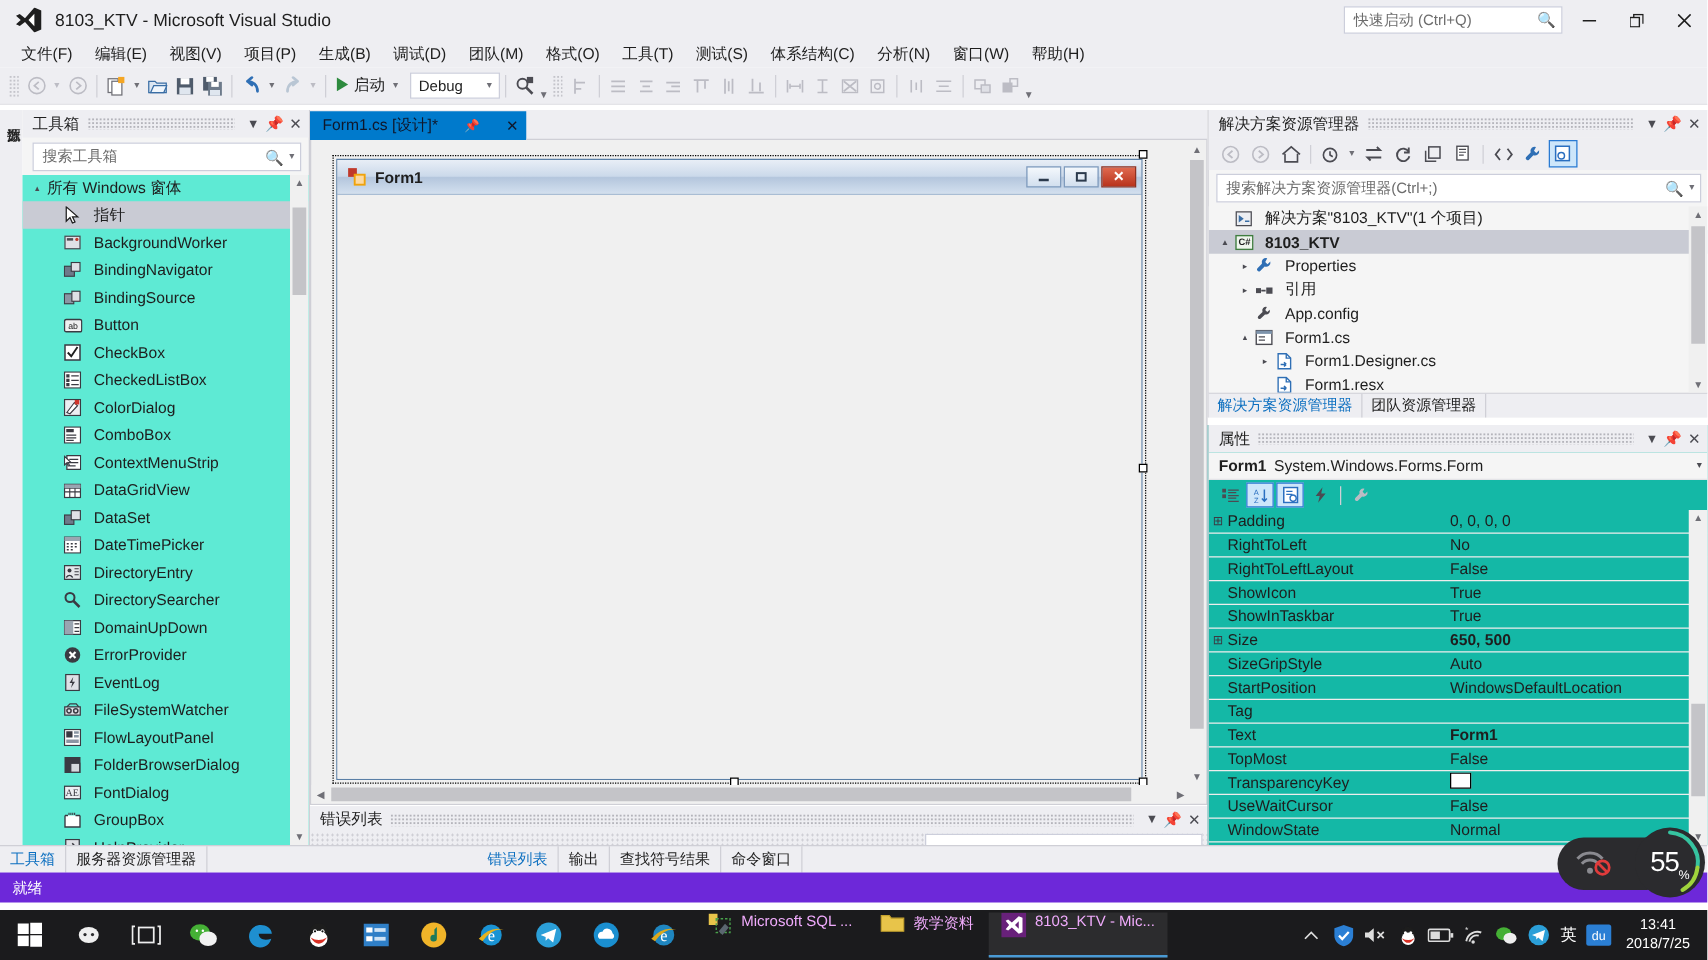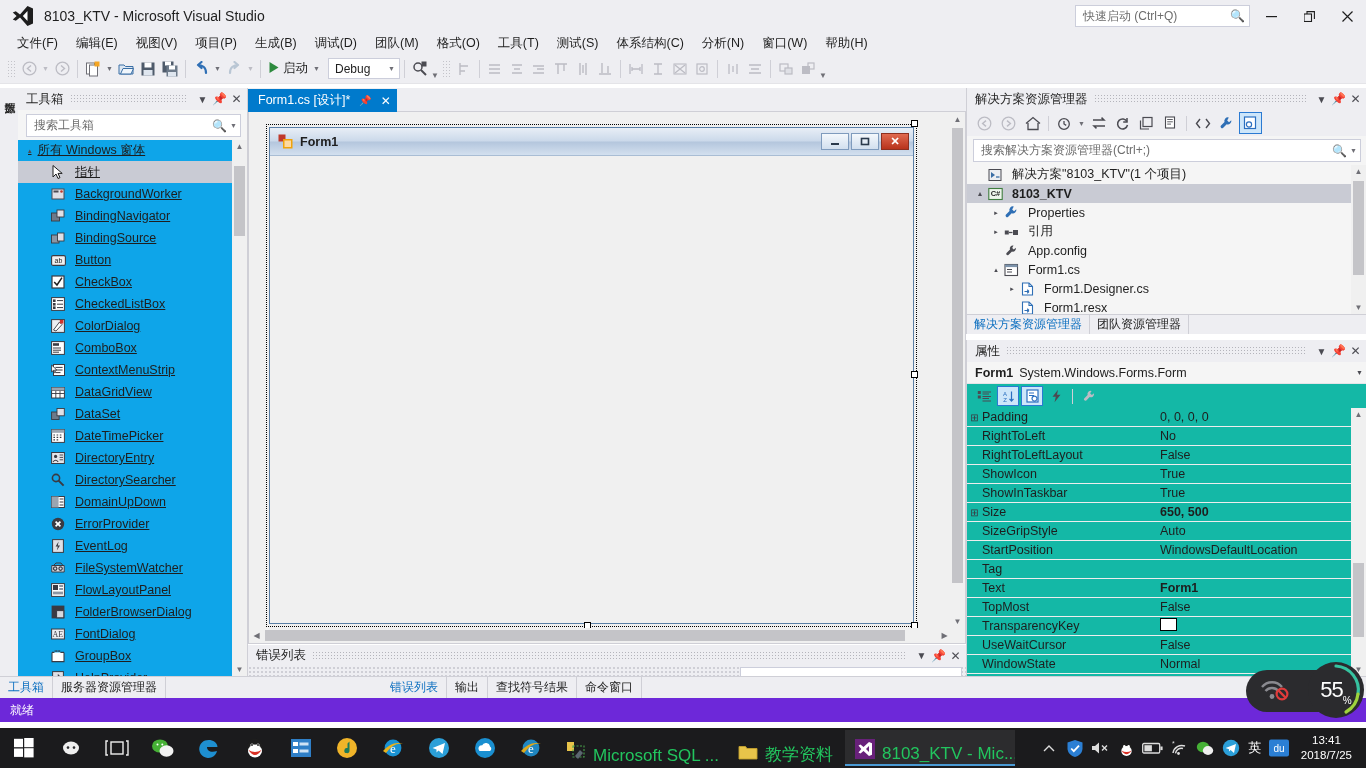--- a/index.html
+++ b/index.html
@@ -92,40 +92,40 @@
   }
   .searchbox .sv{flex:1;}
   .mag{font-size:12px;color:#3a3a42;}
 
   
   .toolbox{
     position:absolute;left:18px;top:88px;width:230px;height:588px;
     background:#f5f5f5;border-right:1px solid #cfcfd6; display:flex;flex-direction:column;
   }
   .tbx-search{margin:4px 6px 3px 8px;}
-  .tbx-list{flex:1;overflow:hidden;position:relative;background:#0ea5e9;text-decoration:underline;}
+  .tbx-list{flex:1;overflow:hidden;position:relative;background:#5eead4;}
   .tbx-scroll{position:absolute;right:0;top:0;width:15px;height:100%;background:#f0f0f0;}
   .tbx-thumb{position:absolute;right:2px;top:26px;width:11px;height:70px;background:#c4c4c8;}
   .tbx-arr{position:absolute;right:1px;width:13px;height:13px;display:flex;align-items:center;
            justify-content:center;font-size:8px;color:#6f6f76;}
   .tbx-group{display:flex;align-items:center;height:21px;padding-left:10px;font-size:12.5px;}
   .tbx-group .tri{font-size:7px;margin-right:6px;color:#4b4b52;}
   .tbx-item{display:flex;align-items:center;height:22px;padding-left:32px;font-size:12.5px;color:#1e1e1e;}
   .tbx-item.sel{background:#c9cbd4;padding-left:32px;}
   .ico{width:16px;height:16px;margin-right:9px;display:inline-flex;align-items:center;
        justify-content:center;flex:0 0 16px;}
 
   
   .doctabs{
     position:absolute;left:248px;top:88px;width:718px;height:24px;background:#eeeef2;
     display:flex;align-items:flex-end;
   }
   .doctab{
-    height:23px;background:#007acc;color:#ffffff;display:flex;align-items:center;
-    padding:0 6px 0 10px;font-size:12.5px;gap:9px;
+    height:23px;background:#007acc;color:#0f172a;display:flex;align-items:center;
+    padding:0 6px 0 10px;font-size:12.5px;gap:21px;
   }
   .doctab .pin{font-size:10px;}
   .doctab .cx{font-size:12px;}
   .doctabs .filler{flex:1;height:23px;border-bottom:1px solid #cfcfd6;}
 
   
   .designer{
     position:absolute;left:248px;top:112px;width:718px;height:532px;background:#f0f0f0;
     border:1px solid #cfcfd6;border-top:none;overflow:hidden;
   }
@@ -244,22 +244,22 @@
   .widget .pcts{font-size:10px;align-self:flex-end;margin-bottom:12px;}
 
   
   .taskbar{
     position:absolute;left:0;top:728px;width:1366px;height:40px;
     background:#1b1b1d; display:flex;align-items:center;
   }
   .tb-start-btn{width:48px;height:40px;display:flex;align-items:center;justify-content:center;}
   .tk-ico{width:46px;height:40px;display:flex;align-items:center;justify-content:center;}
   .tk-task{
-    height:36px;display:flex;align-items:flex-end;gap:7px;padding:0 10px;margin-left:2px;
-    border-bottom:2px solid #4a9ad4;background:rgba(255,255,255,.08);font-size:17px;color:#22c55e;
+    height:36px;display:flex;align-items:flex-start;gap:7px;padding:0 10px;margin-left:2px;
+    border-bottom:2px solid #4a9ad4;background:rgba(255,255,255,.08);font-size:12px;color:#f0abfc;
     max-width:170px;white-space:nowrap;overflow:hidden;
   }
   .tk-task.plain{border-bottom:none;background:transparent;}
   .tray{position:absolute;right:0;top:0;height:40px;display:flex;align-items:center;gap:2px;padding-right:6px;}
   .tray-ic{width:24px;height:40px;display:flex;align-items:center;justify-content:center;color:#ddd;font-size:12px;}
   .clock{color:#fff;font-size:11.5px;text-align:center;line-height:15px;padding:0 8px;}
 </style>
 </head>
 <body>
 

